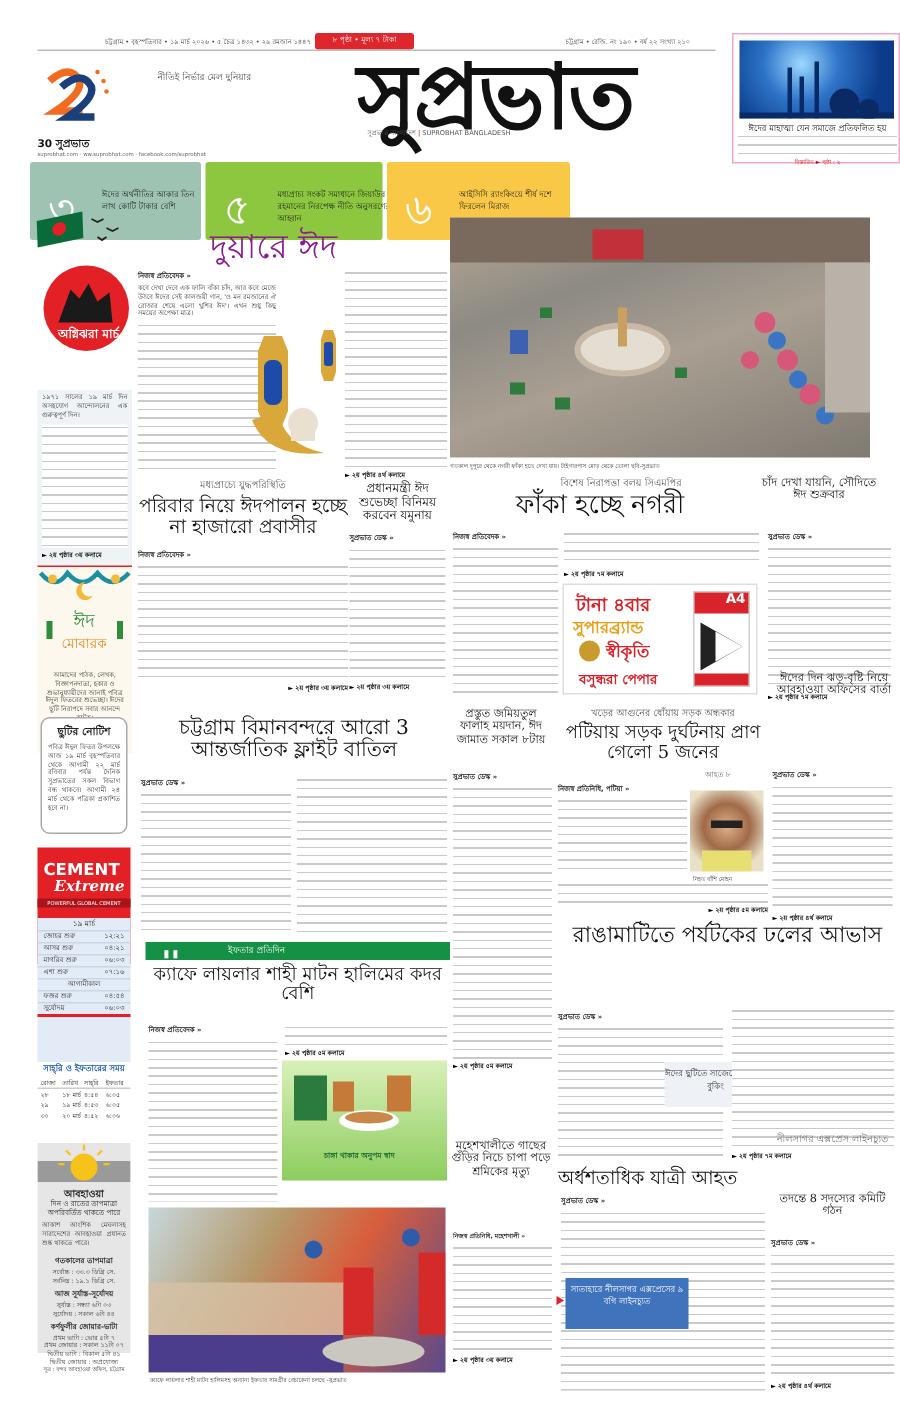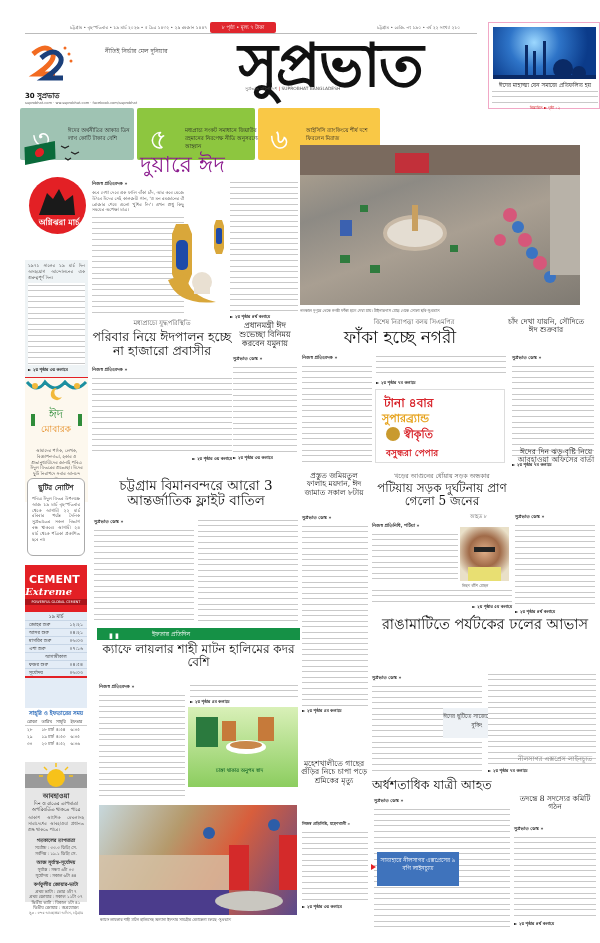--- a/index.html
+++ b/index.html
@@ -154,21 +154,21 @@
   </div>
 </div>
 
 <div class="abs notice">
   <div style="font-size:7px;font-weight:bold;text-align:center;margin-top:3px">ছুটির নোটিশ</div>
   <div class="txt" style="padding:2px 4px">পবিত্র ঈদুল ফিতর উপলক্ষে আজ ১৯ মার্চ বৃহস্পতিবার থেকে আগামী ২২ মার্চ রবিবার পর্যন্ত দৈনিক সুপ্রভাতের সকল বিভাগ বন্ধ থাকবে। আগামী ২৪ মার্চ থেকে পত্রিকা প্রকাশিত হবে না।</div>
 </div>
 
 <div class="abs diamond">
   <div style="color:#fff;font-weight:bold;font-size:11px;padding:8px 0 0 4px;font-family:'DejaVu Sans',sans-serif">CEMENT</div>
-  <div style="color:#fff;font-style:italic;font-weight:bold;font-size:10px;text-align:right;padding-right:15px;font-family:'DejaVu Serif',serif">Extreme</div>
+  <div style="color:#fff;font-style:italic;font-weight:bold;font-size:10px;text-align:right;padding-right:4px;font-family:'DejaVu Serif',serif">Extreme</div>
   <div style="background:#a9141a;color:#fff;font-size:3.4px;text-align:center;line-height:6px;margin-top:2px">POWERFUL GLOBAL CEMENT</div>
 </div>
 
 <div class="abs prayer">
   <div style="text-align:center;font-size:5px;line-height:8px;border-bottom:1px solid #c8d6e6">১৯ মার্চ</div>
   <div class="row">
       <span>জোহর শুরু</span>
       <span>১২:২১</span>
     </div>
   <div class="row">
@@ -333,20 +333,28 @@
     </div>
   <div class="cont">► ২য় পৃষ্ঠার ৭ম কলামে</div>
 </div>
 
 <div class="abs ad-bashundhara">
   <div style="position:absolute;left:8px;top:4px;font-size:12px;font-weight:bold;color:#d8232a">টানা ৪বার</div>
   <div style="position:absolute;left:6px;top:20px;font-size:11px;font-weight:bold;color:#e6a21b">সুপারব্র্যান্ড</div>
   <div style="position:absolute;left:10px;top:37px;width:14px;height:14px;border-radius:50%;background:#c99a2e"></div>
   <div style="position:absolute;left:28px;top:36px;font-size:11px;font-weight:bold;color:#d8232a">স্বীকৃতি</div>
   <div style="position:absolute;left:10px;top:56px;font-size:9px;font-weight:bold;color:#d8232a">বসুন্ধরা পেপার</div>
+  <div style="position:absolute;left:86px;top:4px;width:38px;height:64px;background:#fff;border:1px solid #ccc">
+    <div style="position:absolute;left:0;top:0;width:36px;height:14px;background:#d8232a;color:#fff;font-size:9px;font-weight:bold;text-align:right;padding-right:2px">A4</div>
+    <svg width="36" height="40" viewBox="0 0 36 40" style="position:absolute;top:16px">
+        <path d="M4 4 L32 20 L4 36 Z" fill="#222"></path>
+        <path d="M14 10 L32 20 L14 30 Z" fill="#fff"></path>
+      </svg>
+    <div style="position:absolute;left:0;bottom:0;width:36px;height:8px;background:#d8232a"></div>
+  </div>
 </div>
 
 <div class="abs hl" style="left:504px;top:318px;width:84px;font-size:7.5px">চাঁদ দেখা যায়নি, সৌদিতে ঈদ শুক্রবার</div>
 <div class="abs" style="left:512px;top:354px;width:82px;height:112px">
   <div class="byline">সুপ্রভাত ডেস্ক »</div>
   <div style="height:96px">
       <span class="filler"></span>
     </div>
   <div class="cont">► ২য় পৃষ্ঠার ৭ম কলামে</div>
 </div>

